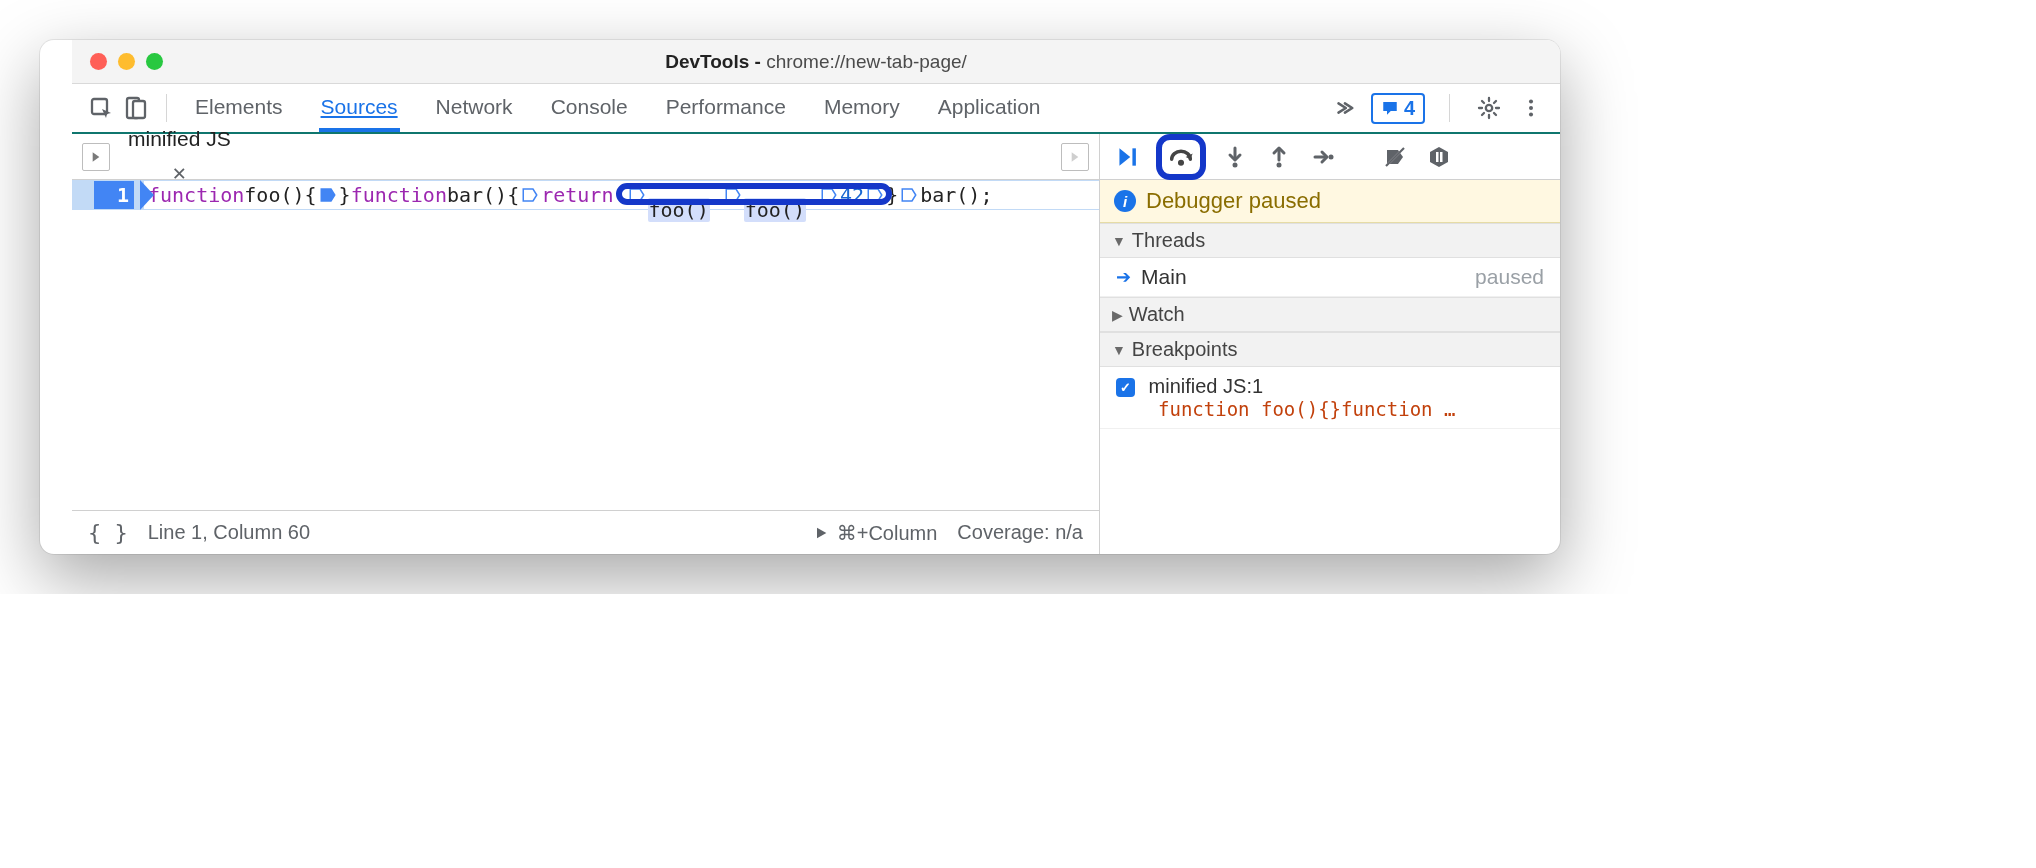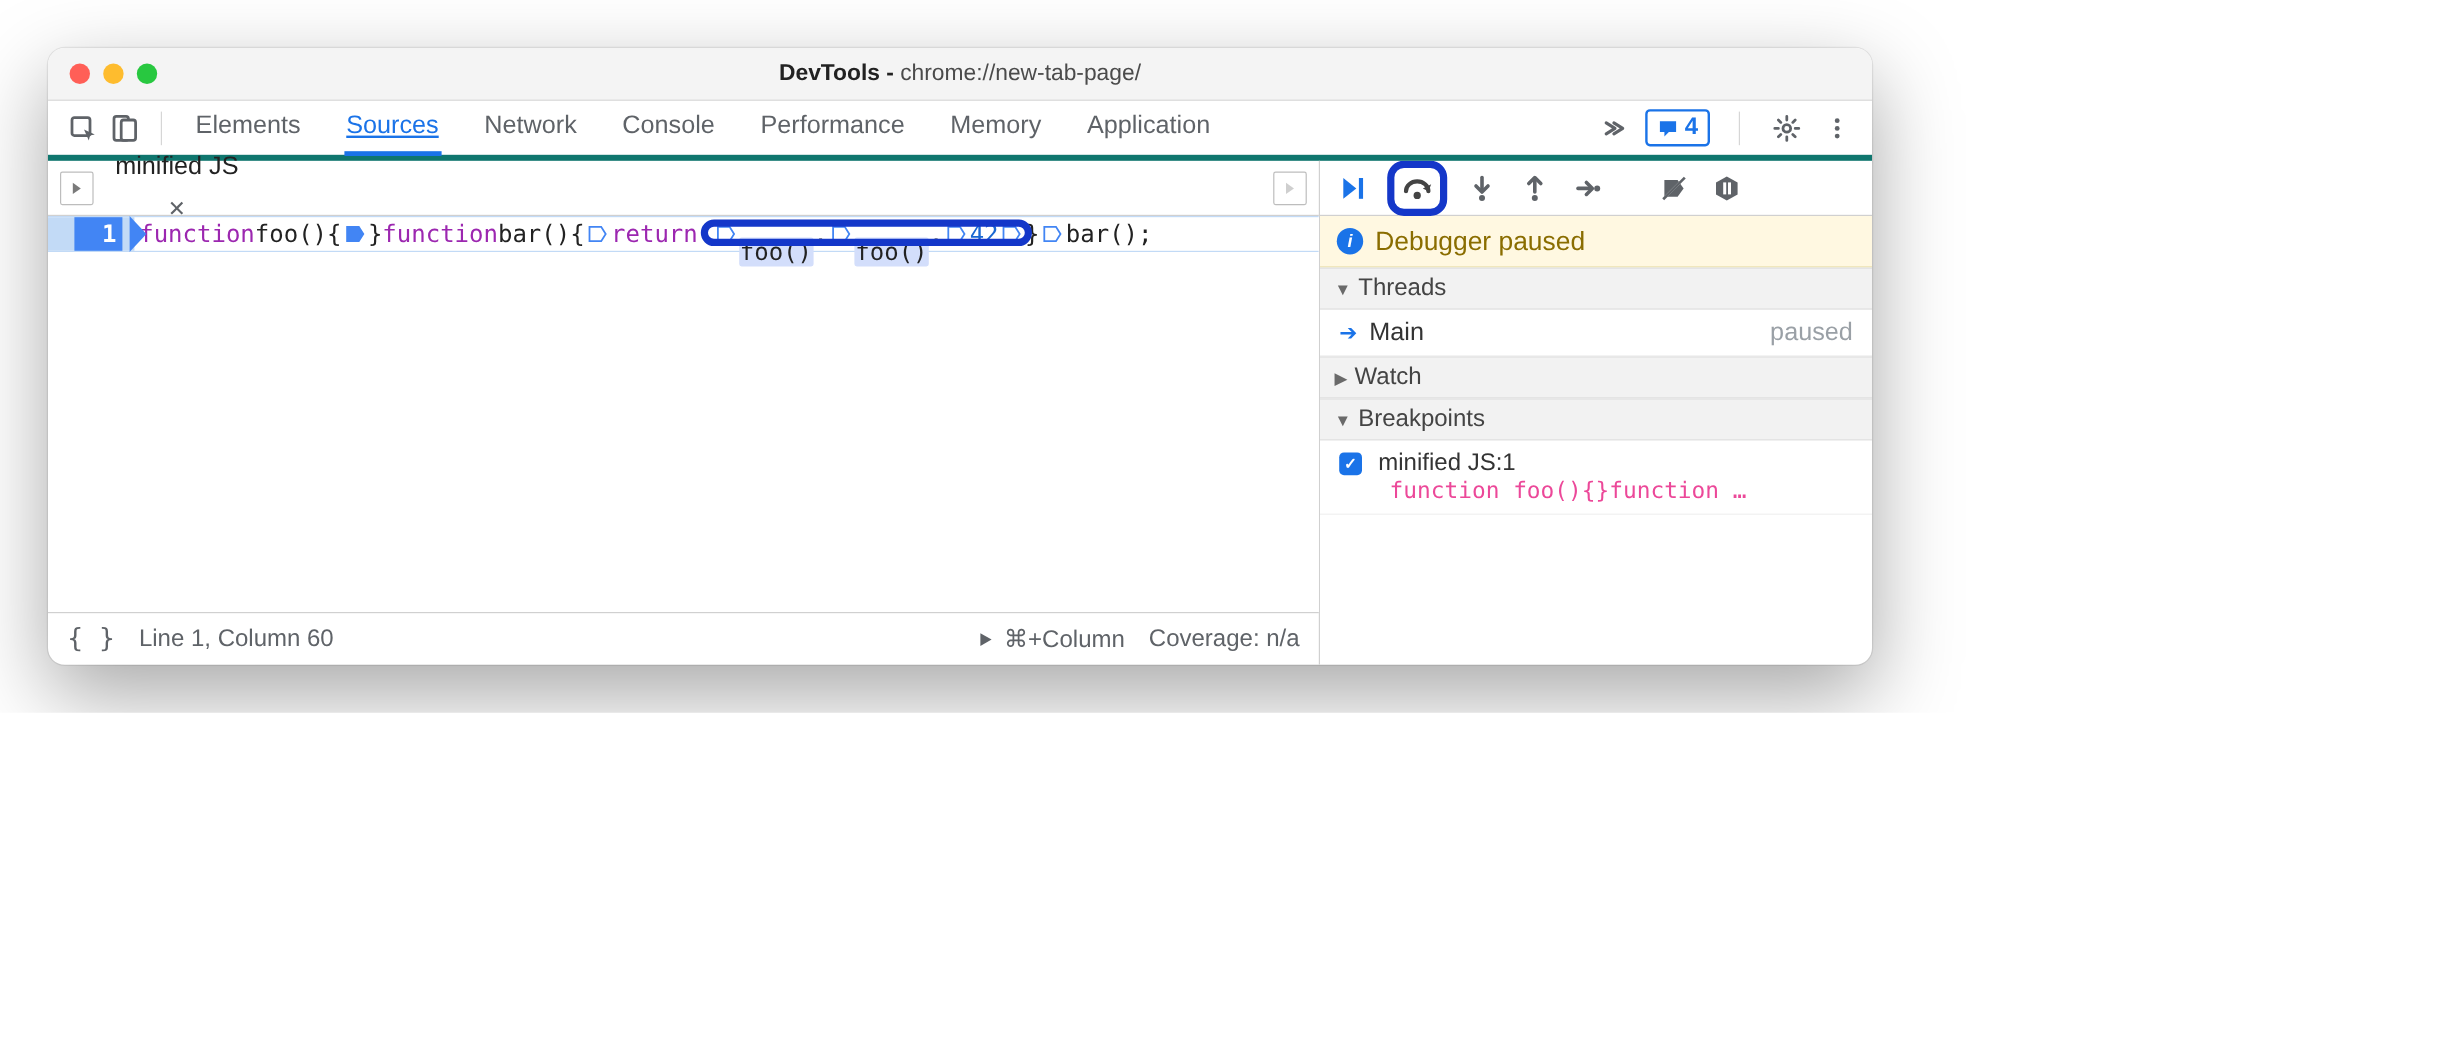--- a/index.html
+++ b/index.html
@@ -10,20 +10,21 @@
     color: #333;
     padding: 40px;
   }
   .window {
     width: 1520px;
     border-radius: 14px;
     overflow: hidden;
     box-shadow: 0 25px 70px rgba(0,0,0,0.35), 0 0 0 1px rgba(0,0,0,0.08);
     background: #fff;
     position: relative;
+    padding-left: 32px;
   }
   
   .titlebar {
     height: 44px;
     background: #f4f4f4;
     border-bottom: 1px solid #d9d9d9;
     display: flex;
     align-items: center;
     position: relative;
   }
@@ -32,21 +33,21 @@
   .tl-close{ background:#ff5f57;} .tl-min{background:#febc2e;} .tl-max{background:#28c840;}
   .titlebar-title {
     position:absolute; left:0; right:0; text-align:center;
     font-size:19px; color:#4b4b4b; pointer-events:none;
   }
   .titlebar-title b { color:#222; font-weight:600; }
   
   .toolbar {
     height: 50px;
     display:flex; align-items:center;
-    border-bottom: 5px solid #0f766e;
+    border-bottom: 2px solid #0f766e;
     padding: 0 14px;
     gap: 4px;
     color:#5f6368;
   }
   .tb-icon { width:30px; height:30px; display:flex; align-items:center; justify-content:center; cursor:pointer; }
   .vdiv { width:1px; background:#d6d6d6; height:28px; margin:0 12px; }
   .tabs { display:flex; gap:34px; margin-left:10px; font-size:21px; }
   .tab { color:#5f6368; cursor:pointer; padding:10px 2px 9px 2px; border-bottom:4px solid transparent;}
   .tab.active { color:#1a73e8; border-bottom-color:#1a73e8; font-weight:500;text-decoration:underline;}
   .toolbar-right { margin-left:auto; display:flex; align-items:center; gap:12px; }
@@ -150,21 +151,21 @@
     display:flex; align-items:center; padding:7px 16px; gap:10px; font-size:21px;
     border-bottom:1px solid #f0f0f0;
   }
   .arrow-blue{ color:#1a73e8; font-size:18px;}
   .paused-label{ margin-left:auto; color:#9aa0a6;}
   .bp-row { padding:8px 16px; font-size:20px; border-bottom:1px solid #f0f0f0;}
   .bp-row .chk { width:19px;height:19px; background:#1a73e8; border-radius:4px;
     display:inline-flex;align-items:center;justify-content:center; color:#fff; font-size:13px; font-weight:700;
     vertical-align:middle; margin-right:8px;}
   .bp-snippet{ font-family: ui-monospace, SFMono-Regular, Menlo, Consolas, monospace;
-    color:#ec4899; padding-left:42px; font-size:19px; white-space:nowrap; overflow:hidden; text-overflow:ellipsis;}
+    color:#c2410c; padding-left:42px; font-size:19px; white-space:nowrap; overflow:hidden; text-overflow:ellipsis;}
   svg { display:block; }
 </style>
 </head>
 <body>
 
 <div class="window">
 
   <div class="titlebar">
     <div class="traffic-lights">
       <div class="tl tl-close"></div>

